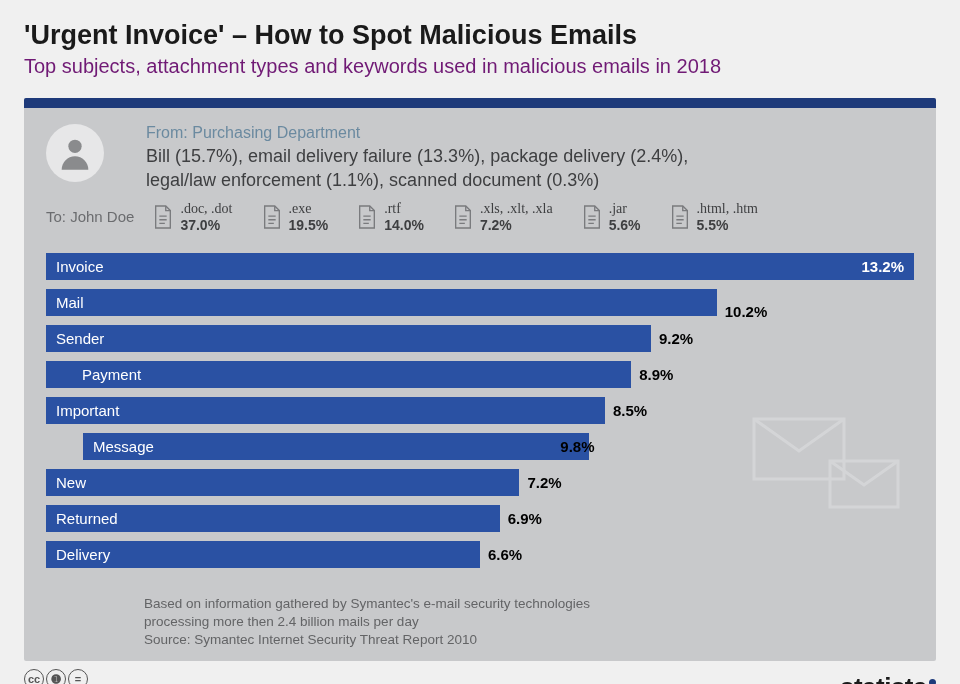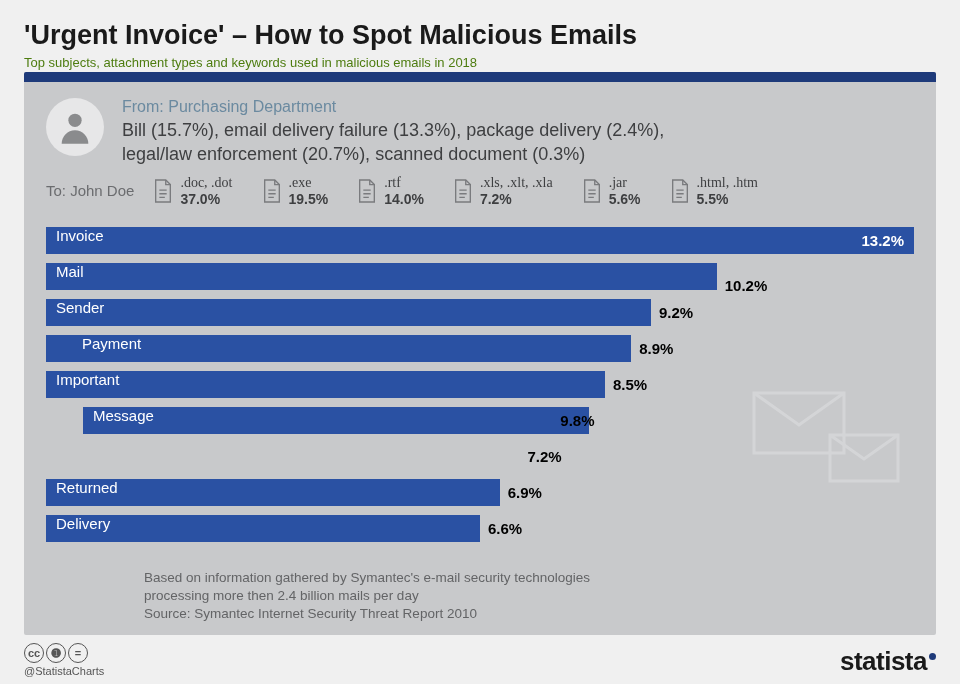--- a/index.html
+++ b/index.html
@@ -11,37 +11,38 @@
     padding: 20px 24px;
     color: #222;
   }
   .title {
     font-size: 27px;
     font-weight: 700;
     color: #1a1a1a;
     margin-bottom: 4px;
   }
   .subtitle {
-    font-size: 13px;
-    color: #4d7c0f;
-    margin-bottom: 2px;
+    font-size: 20px;
+    color: #701a75;
+    margin-bottom: 20px;
   }
   .card {
     background: #c8c9cb;
     border-radius: 2px;
     overflow: hidden;
   }
   .topbar {
     height: 10px;
     background: #1e3a7a;
   }
   .header-row {
     display: flex;
     align-items: flex-start;
     padding: 16px 22px 6px 22px;
+    gap: 24px;
   }
   .avatar {
     width: 58px; height: 58px;
     border-radius: 50%;
     background: #e7e7e8;
     display: flex;
     align-items: center;
     justify-content: center;
     flex-shrink: 0;
     margin-right: 18px;
@@ -90,20 +91,21 @@
   .bar-row {
     position: relative;
     height: 27px;
     margin-bottom: 9px;
   }
   .bar-fill {
     position: absolute;
     left: 0; top: 0; bottom: 0;
     background: #2a51a3;
     display: flex;
+    align-items: center;
     padding-left: 10px;
   }
   .bar-label {
     color: #fff;
     font-size: 15px;
   }
   .bar-value {
     position: absolute;
     top: 0; bottom: 0;
     display: flex;
@@ -165,21 +167,21 @@
     <div class="avatar">
       <svg viewBox="0 0 24 24">
         <circle cx="12" cy="8" r="4"></circle>
         <path d="M4 22c0-4.4 3.6-8 8-8s8 3.6 8 8z"></path>
       </svg>
     </div>
     <div class="from-block">
       <div class="from-label">From: Purchasing Department</div>
       <div class="subjects">
         <span>Bill (15.7%), email delivery failure (13.3%), package delivery (2.4%),</span><br>
-        <span>legal/law enforcement (20.7%), scanned document (0.3%)</span>
+        <span>legal/law enforcement (1.1%), scanned document (0.3%)</span>
       </div>
     </div>
   </div>
 
   <div class="to-row">
     <div class="to-label">To: John Doe</div>
     <div class="attachments" id="attachments">
         <div class="att">
           <svg viewBox="0 0 24 28">
             <path d="M4 2h11l5 5v19H4z"></path>
@@ -292,20 +294,23 @@
         </div>
         <span class="bar-value" style="left: calc(64.3939% + 8px);">8.5%</span>
       </div>
       <div class="bar-row">
         <div class="bar-fill" style="width: 58.3333%; margin-left: 37px;">
           <span class="bar-label">Message</span>
         </div>
         <span class="bar-value" style="left: calc(58.3333% + 8px);">9.8%</span>
       </div>
       <div class="bar-row">
+        <div class="bar-fill" style="width: 54.5455%;">
+          <span class="bar-label">New</span>
+        </div>
         <span class="bar-value" style="left: calc(54.5455% + 8px);">7.2%</span>
       </div>
       <div class="bar-row">
         <div class="bar-fill" style="width: 52.2727%;">
           <span class="bar-label">Returned</span>
         </div>
         <span class="bar-value" style="left: calc(52.2727% + 8px);">6.9%</span>
       </div>
       <div class="bar-row">
         <div class="bar-fill" style="width: 50%;">

